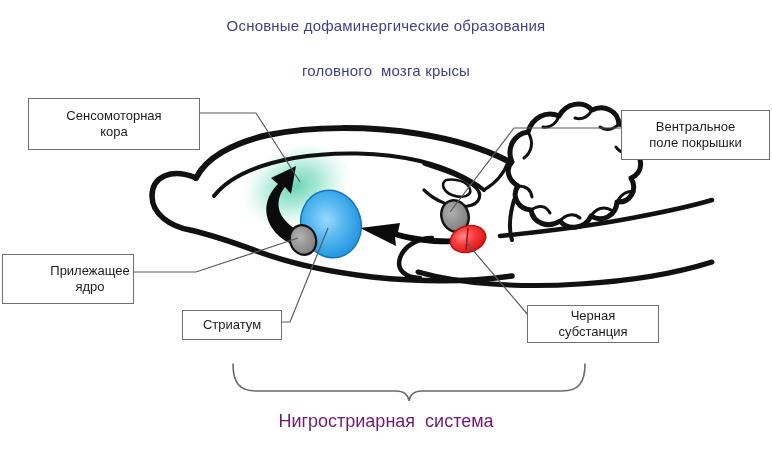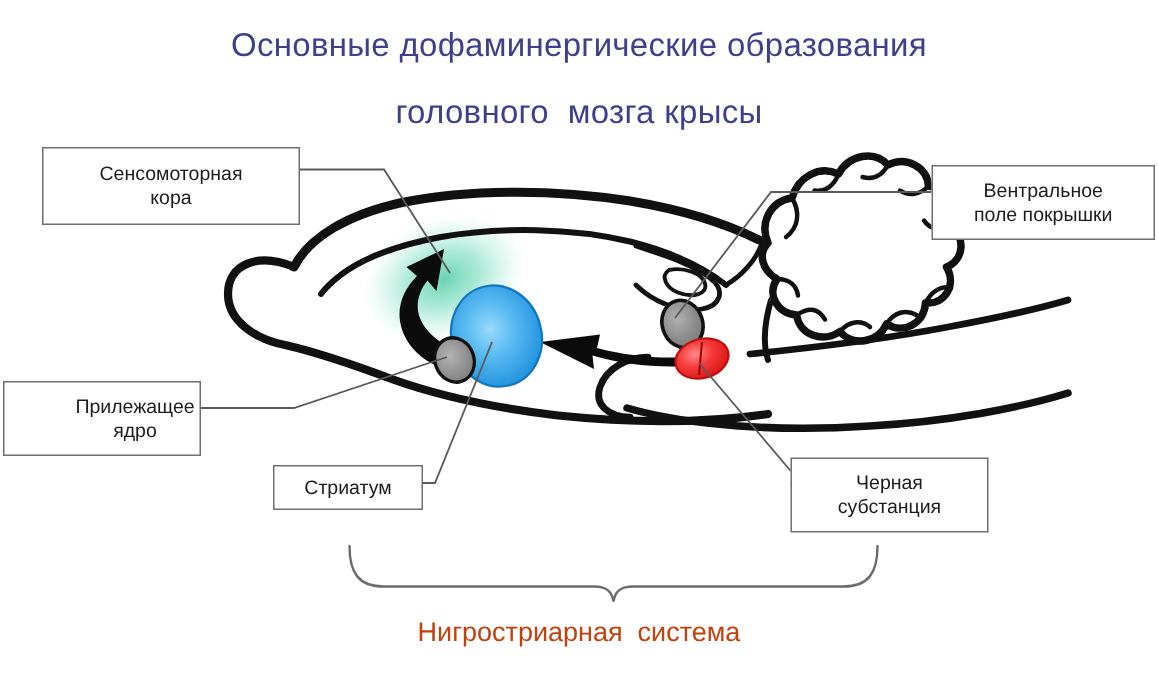--- a/index.html
+++ b/index.html
@@ -21,21 +21,21 @@
     top: 0;
     width: 772px;
     height: 462px;
   }
   .title-text {
     position: absolute;
     left: 0;
     width: 772px;
     text-align: center;
     color: #3f3f8c;
-    font-size: 22px;
+    font-size: 15px;
     font-family: "Liberation Sans", sans-serif;
     letter-spacing: 0.2px;
     white-space: pre;
   }
   #title-line1 { top: 17px; }
   #title-line2 { top: 41px; margin-top: 21px; }
 
   .label-box {
     position: absolute;
     box-sizing: border-box;
@@ -50,29 +50,29 @@
     justify-content: center;
     padding: 2px 4px;
     font-family: "Liberation Sans", sans-serif;
   }
   .label-box span { display: block; white-space: pre-line; }
 
   #label-cortex   { left: 28px;  top: 98px;  width: 172px; height: 52px; }
   #label-vta      { left: 621px; top: 110px; width: 149px; height: 50px; }
   #label-accumbens{ left: 2px;   top: 254px; width: 132px; height: 50px; padding-left: 48px; }
   #label-striatum { left: 182px; top: 310px; width: 100px; height: 30px; }
-  #label-nigra    { left: 527px; top: 305px; width: 132px; height: 50px; }
+  #label-nigra    { left: 527px; top: 305px; width: 132px; height: 38px; }
 
   #system-caption {
     position: absolute;
     left: 0;
     width: 772px;
     top: 411px;
     text-align: center;
-    color: #c2410c;
+    color: #701a75;
     font-size: 18px;
     font-family: "Liberation Sans", sans-serif;
     white-space: pre;
   }
 </style>
 </head>
 <body>
 
 <div id="canvas">
 

